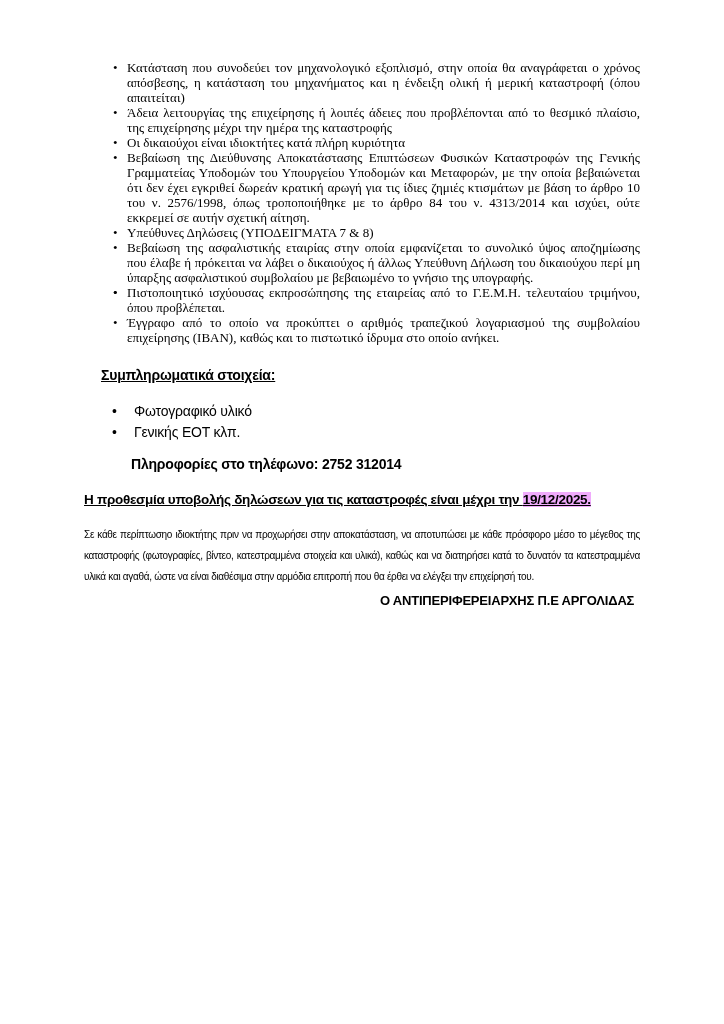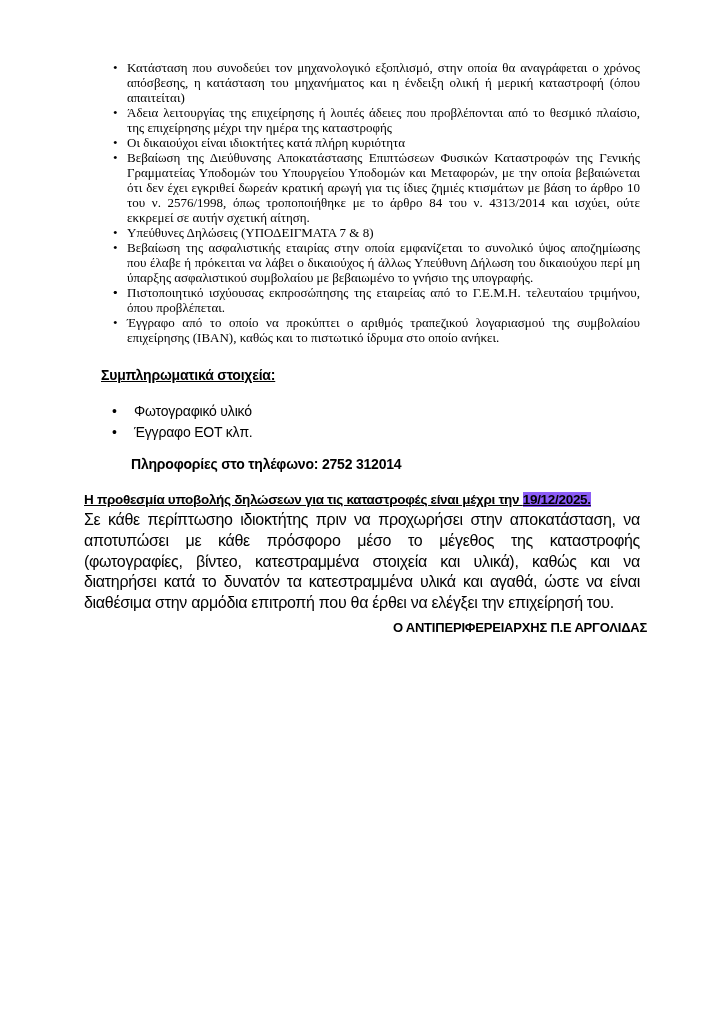--- a/index.html
+++ b/index.html
@@ -65,32 +65,33 @@
     letter-spacing:-0.2px;
   }
   .deadline {
     margin-top:14px;
     font-size:13.5px;
     font-weight:700;
     line-height:21px;
     letter-spacing:-0.3px;
     text-decoration:underline;
   }
-  .deadline .date-highlight { background:#8b5cf6; }
+  .deadline .date-highlight { background:#f0abfc; }
   .instruction {
-    font-size:16px;
+    margin-top:15px;
+    font-size:10px;
     line-height:20.8px;
     letter-spacing:-0.3px;
     text-align:justify;
   }
   .signature {
     margin-top:6px;
     margin-left:296px;
     width:280px;
-    text-align:center;
+    text-align:left;
     font-weight:700;
     font-size:13px;
     letter-spacing:-0.2px;
   }
   .sig-title { line-height:16px; }
   .sig-name  { margin-top:47px; line-height:16px; }
 </style>
 </head>
 <body>
 
@@ -136,21 +137,21 @@
 
   <h3 class="supp-heading">Συμπληρωματικά στοιχεία:</h3>
 
   <ul class="supp-list">
     <li>
       <span class="bullet">•</span>
       <span>Φωτογραφικό υλικό</span>
     </li>
     <li>
       <span class="bullet">•</span>
-      <span>Έγγραφο ΕΟΤ κλπ.</span>
+      <span>Γενικής ΕΟΤ κλπ.</span>
     </li>
   </ul>
 
   <p class="phone-info">Πληροφορίες στο τηλέφωνο: 2752 312014</p>
 
   <p class="deadline"><span>Η προθεσμία υποβολής δηλώσεων για τις καταστροφές είναι μέχρι την </span><span class="date-highlight">19/12/2025.</span></p>
 
   <p class="instruction">Σε κάθε περίπτωσηο ιδιοκτήτης πριν να προχωρήσει στην αποκατάσταση, να αποτυπώσει με κάθε πρόσφορο μέσο το μέγεθος της καταστροφής (φωτογραφίες, βίντεο, κατεστραμμένα στοιχεία και υλικά), καθώς και να διατηρήσει κατά το δυνατόν τα κατεστραμμένα υλικά και αγαθά, ώστε να είναι διαθέσιμα στην αρμόδια επιτροπή που θα έρθει να ελέγξει την επιχείρησή του.</p>
 
   <div class="signature">

